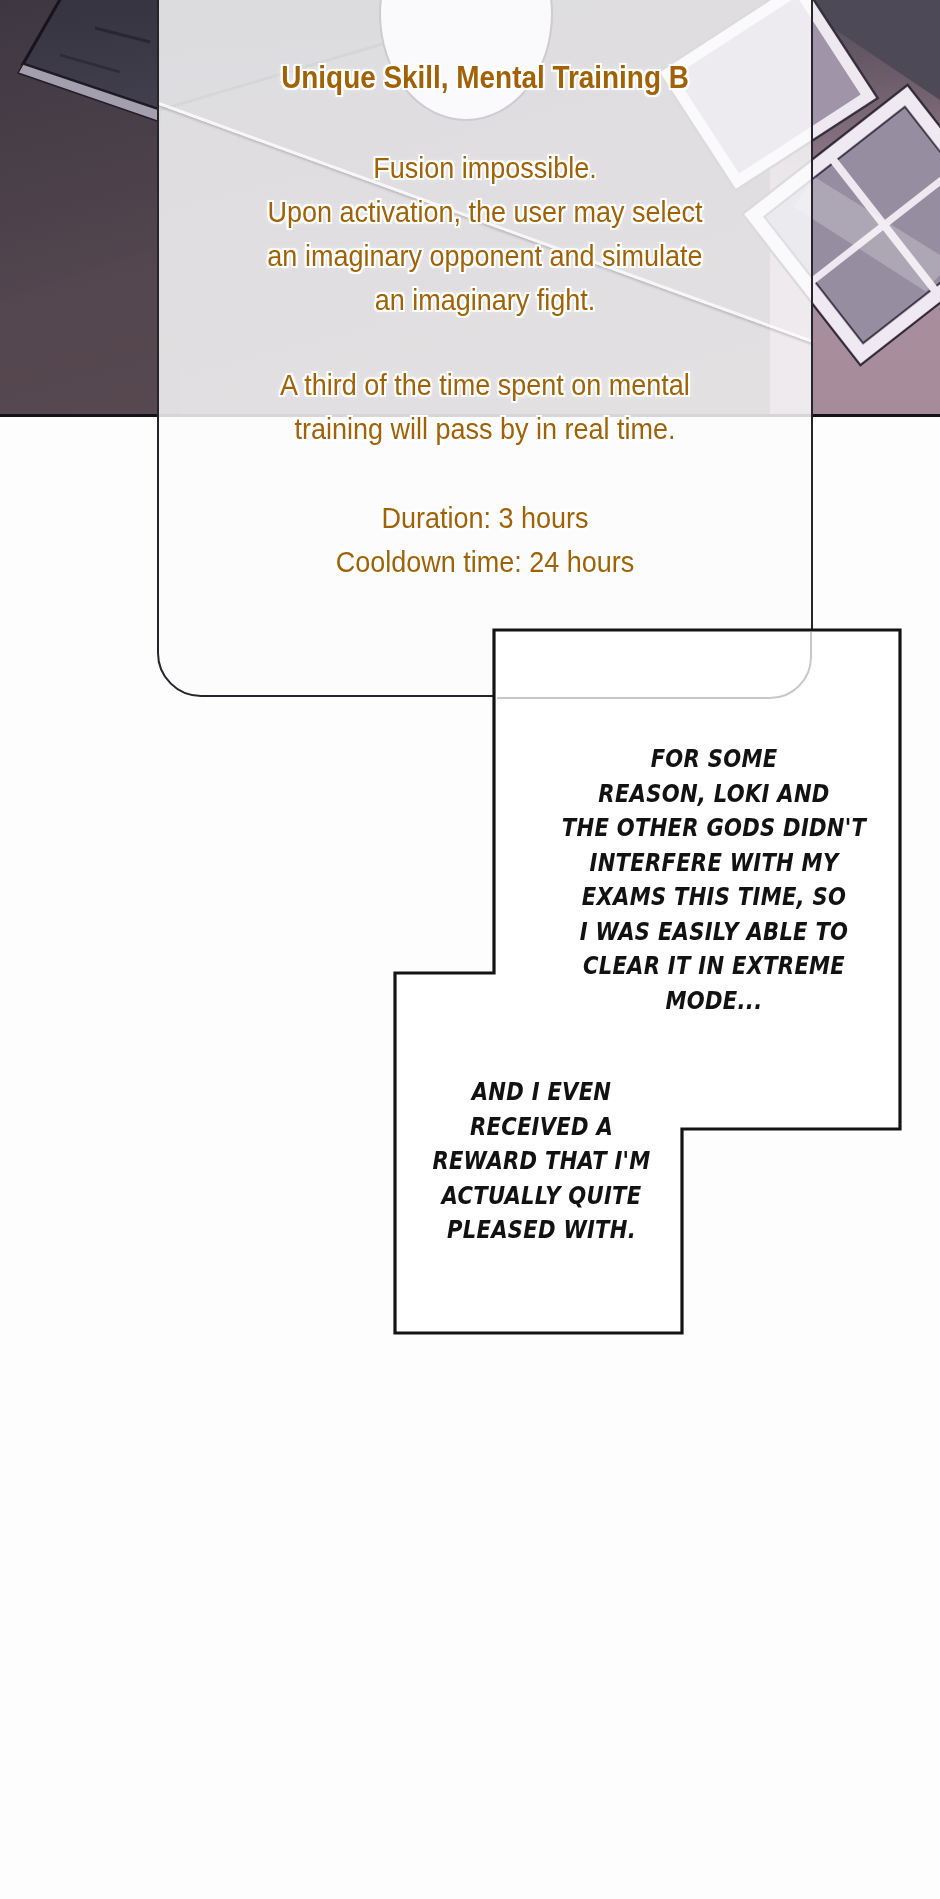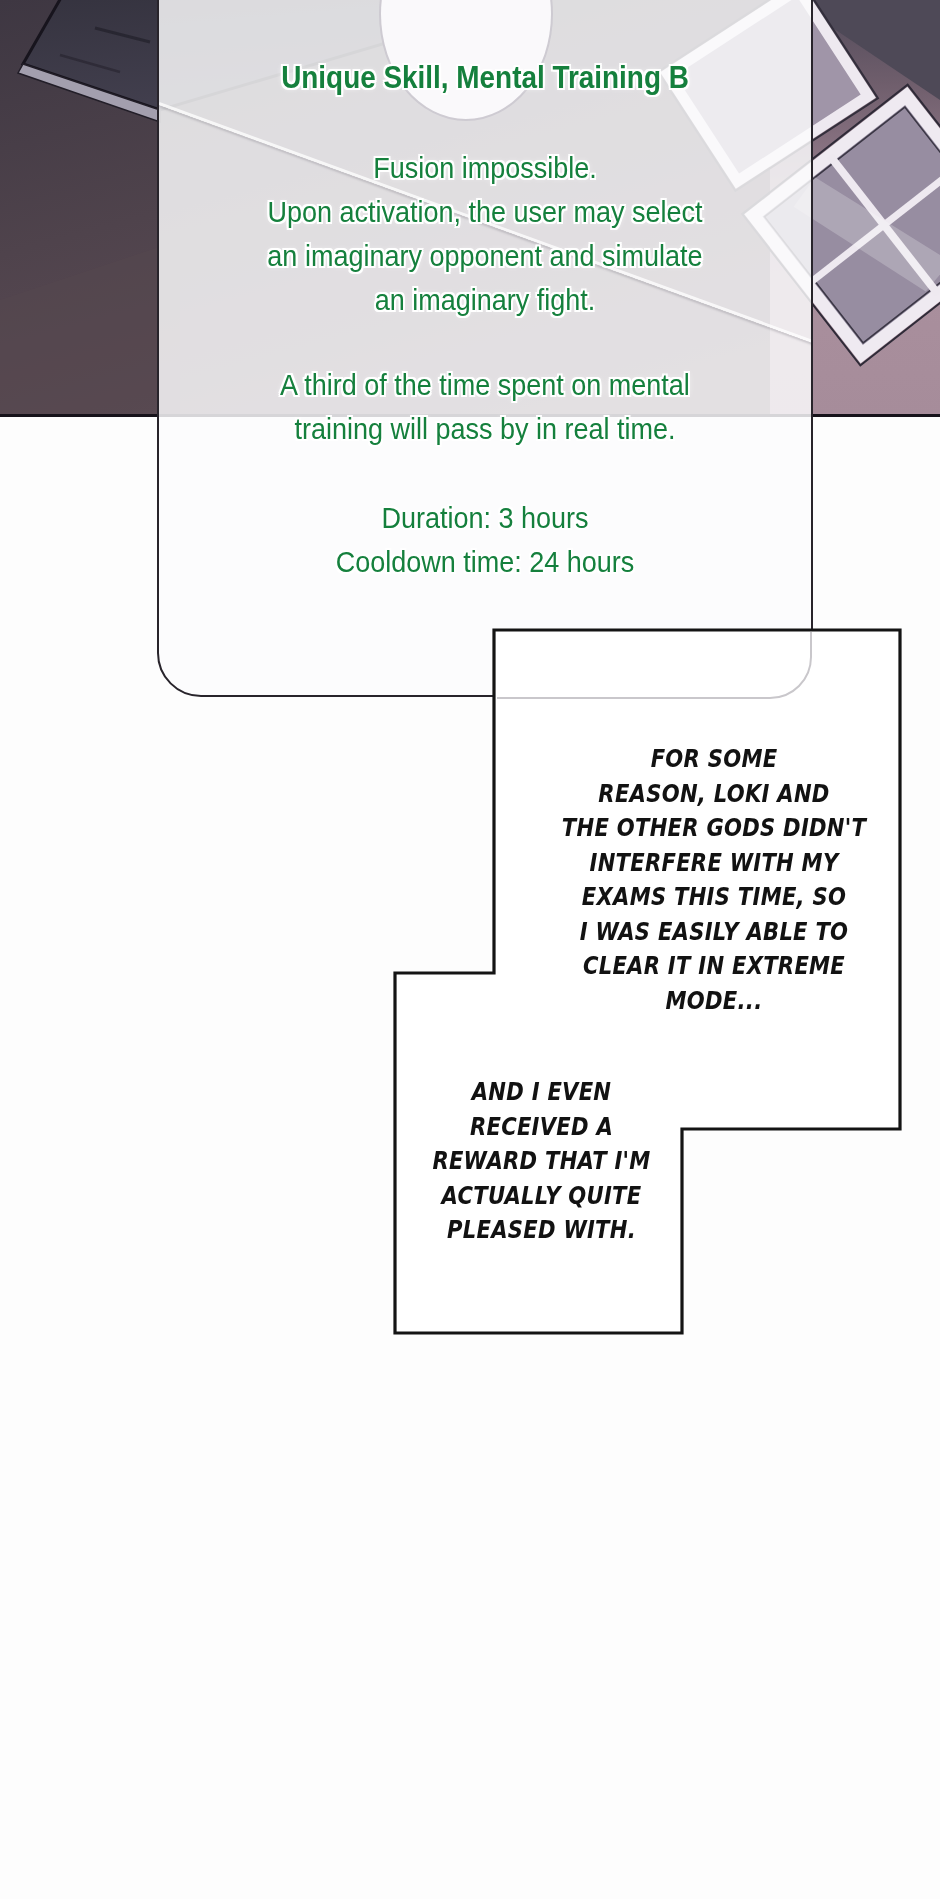--- a/index.html
+++ b/index.html
@@ -18,21 +18,21 @@
          box-sizing:border-box;overflow:hidden;}
   .panel-oval{position:absolute;left:220px;top:-35px;width:170px;height:210px;
          background:rgba(251,250,252,0.96);
          border:2px solid rgba(150,145,158,0.45);border-radius:50%;}
   .panel-diag{position:absolute;left:0;top:160px;width:700px;height:3px;
          background:rgba(255,255,255,0.75);
          box-shadow:0 2px 2px rgba(120,115,125,0.30);
          transform:rotate(20deg);transform-origin:0 50%;}
 
   .panel-text{position:absolute;left:157px;top:0;width:656px;z-index:3;
-         text-align:center;color:#15803d;}
+         text-align:center;color:#a16207;}
   .pt-inner{transform:scaleX(0.9);transform-origin:50% 0;}
   .pt-title{padding-top:56px;font-size:31px;line-height:44px;font-weight:700;}
   .pt-line{font-size:30px;line-height:44px;font-weight:400;}
   .pt-p1{margin-top:46px;}
   .pt-p2{margin-top:41px;}
   .pt-p3{margin-top:45px;}
   .pt-title,.pt-line{
      text-shadow:-2px -2px 0 #fff,2px -2px 0 #fff,-2px 2px 0 #fff,2px 2px 0 #fff,
                  0 -2px 0 #fff,0 2px 0 #fff,-2px 0 0 #fff,2px 0 0 #fff,0 0 7px #fff;}
 

